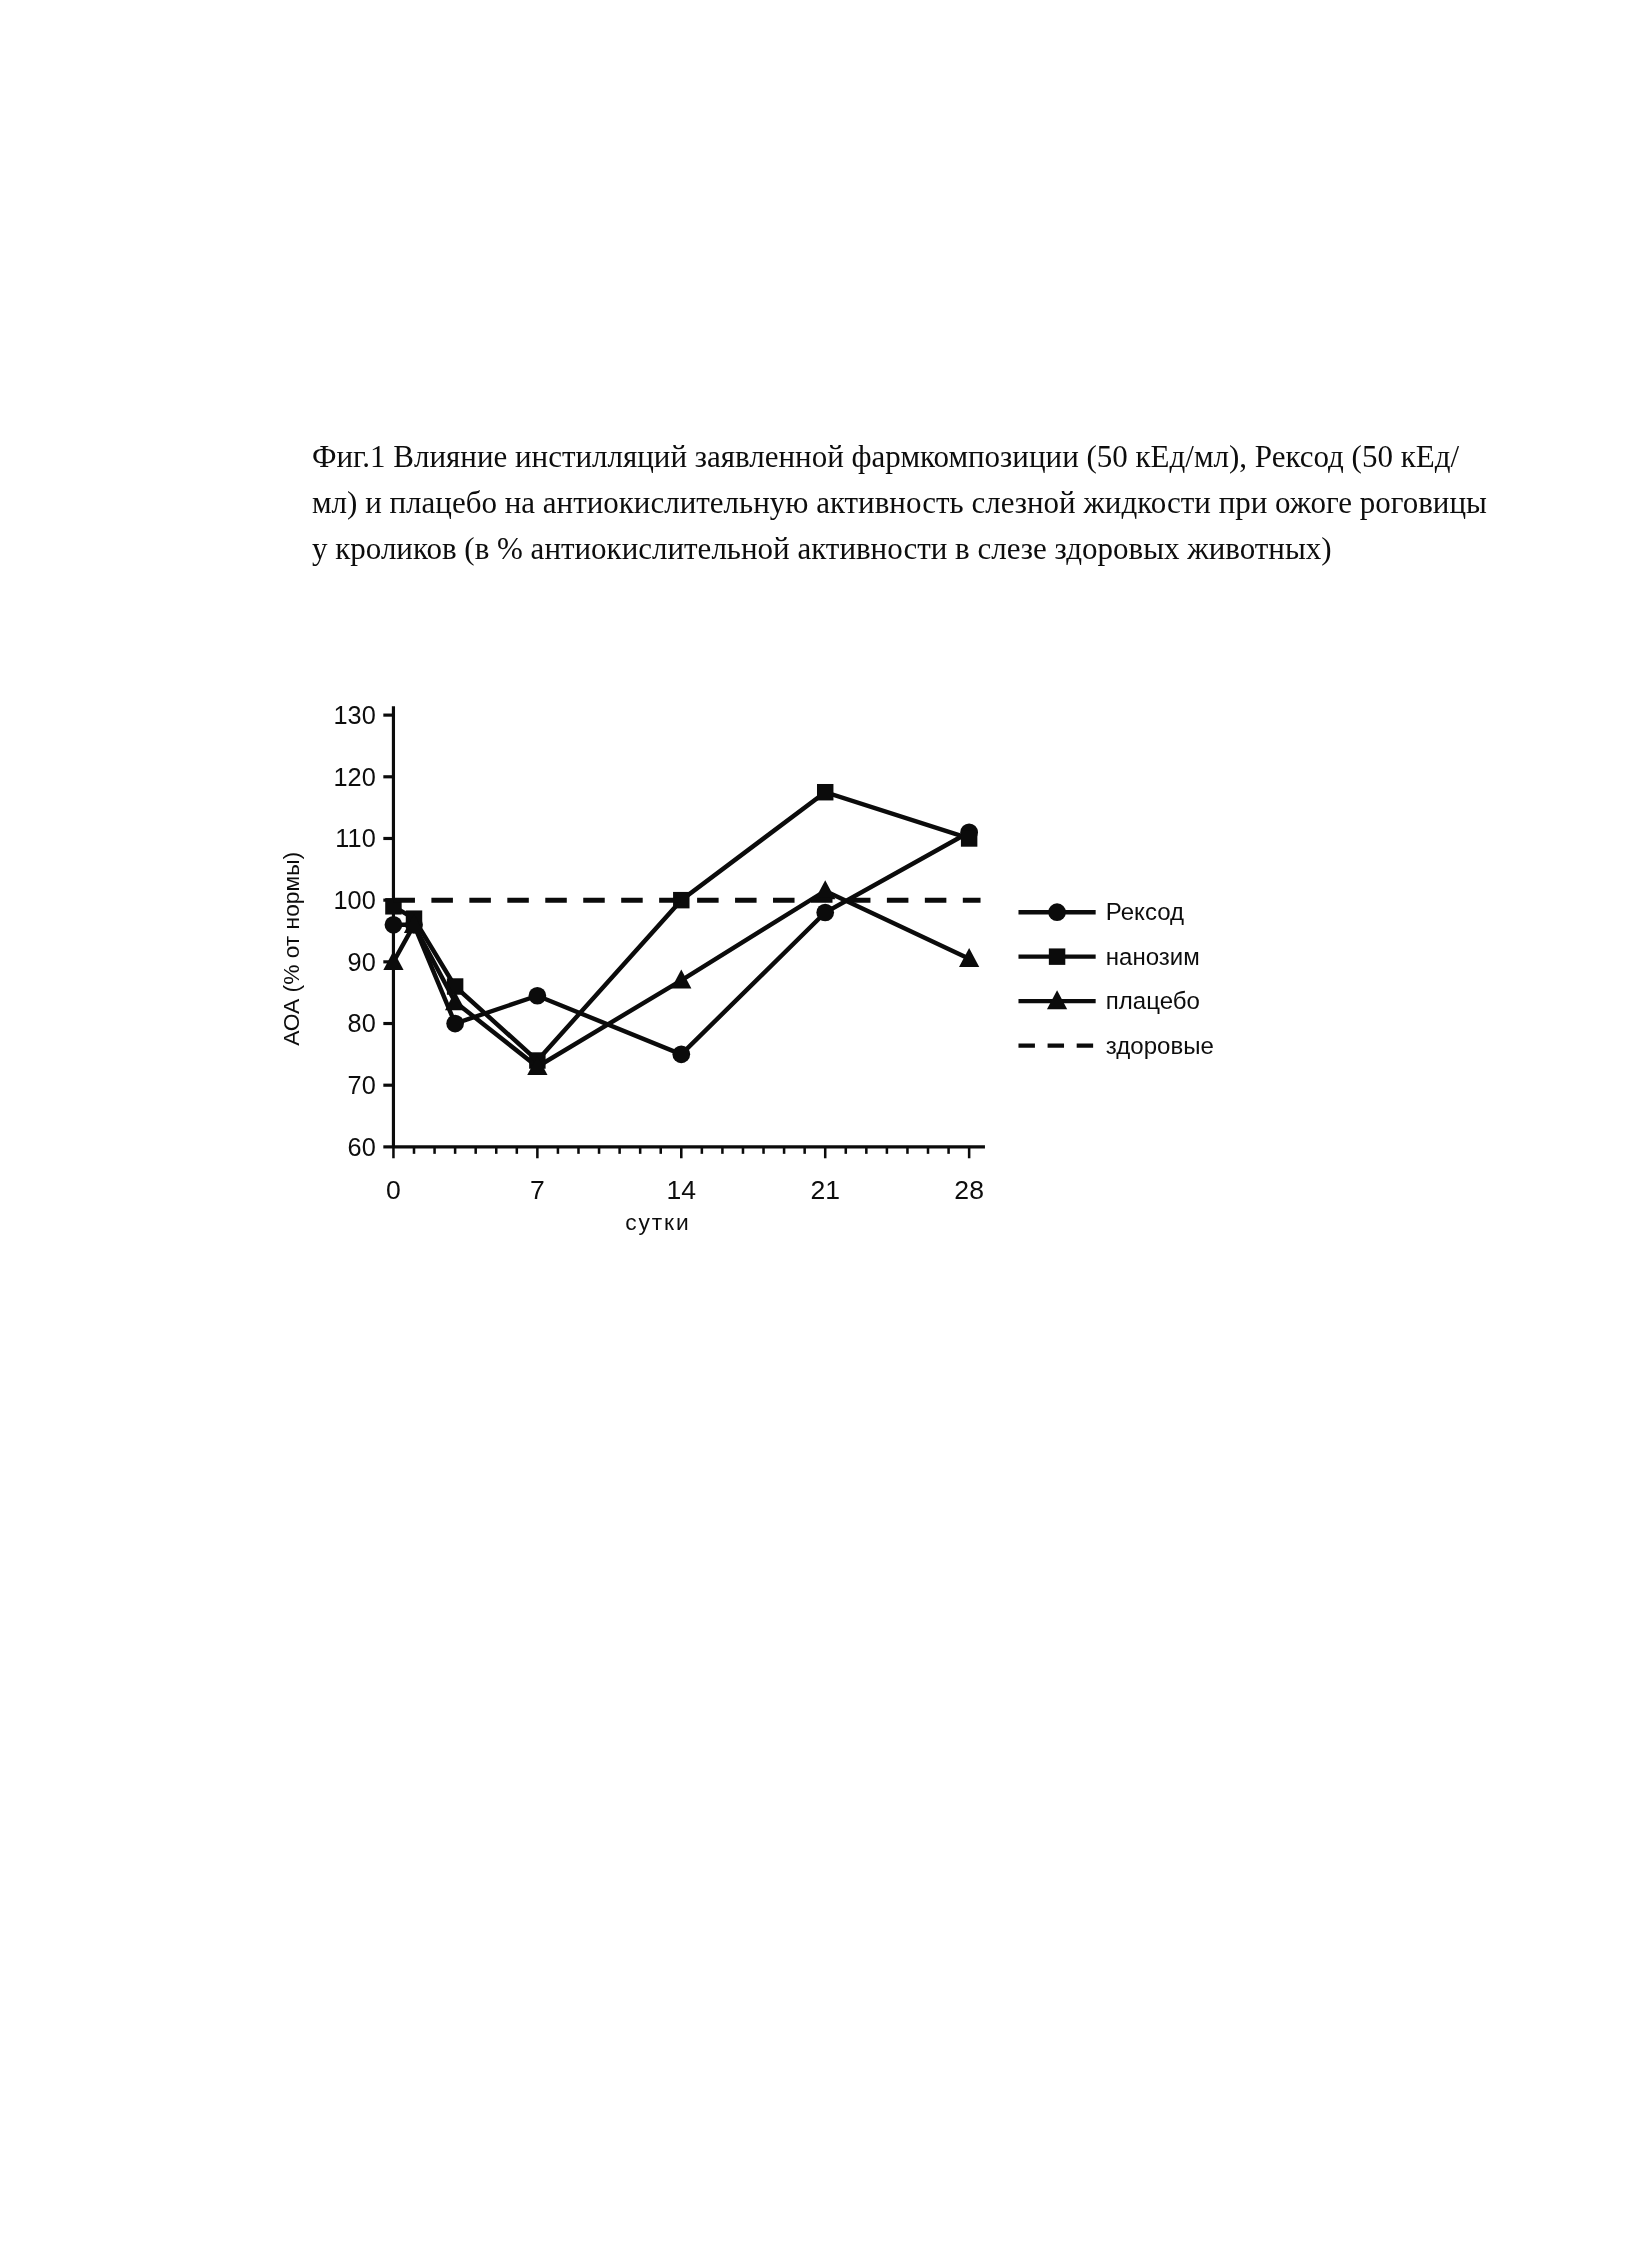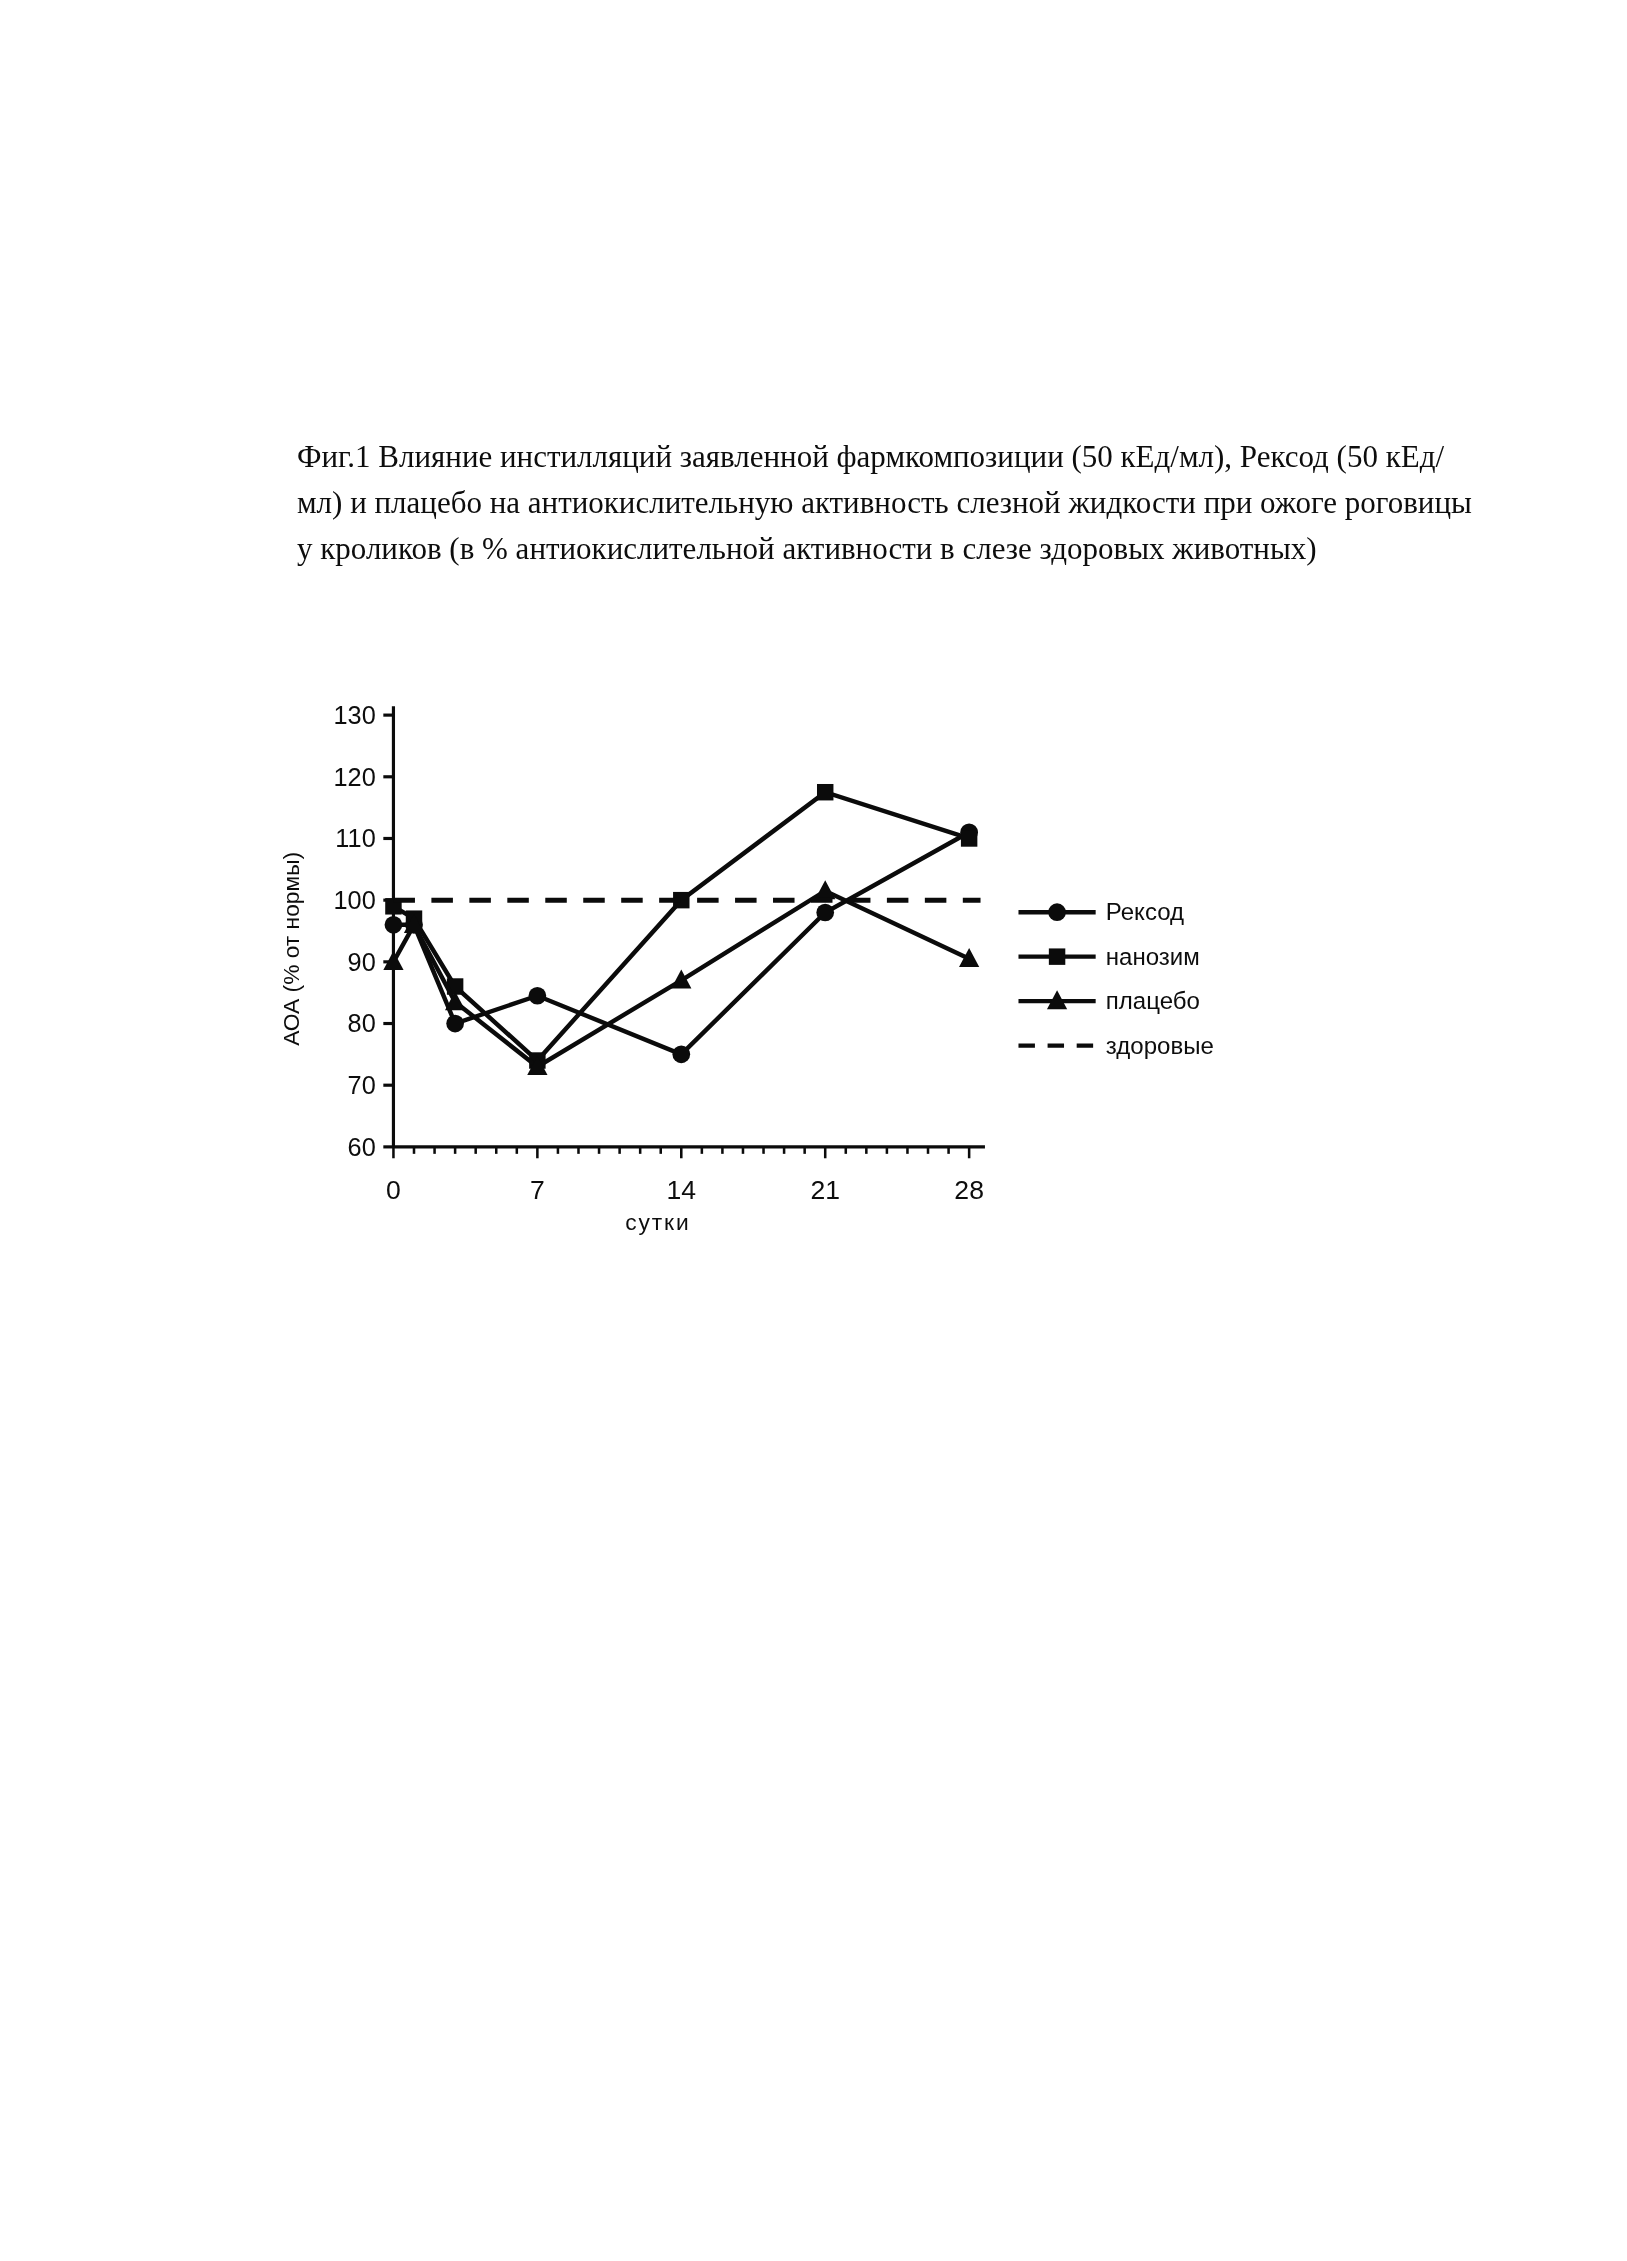--- a/index.html
+++ b/index.html
@@ -9,21 +9,21 @@
   body {
     position: relative;
     width: 1628px;
     height: 2261px;
     background: #ffffff;
     font-family: "Liberation Serif", serif;
     color: #0c0c0c;
   }
   .caption {
     position: absolute;
-    left: 297px;
+    left: 312px;
     top: 434px;
     width: 1183px;
     font-size: 31px;
     line-height: 46px;
     color: #0d0d0d;
   }
   #chart-svg {
     position: absolute;
     left: 253px;
     top: 664px;

